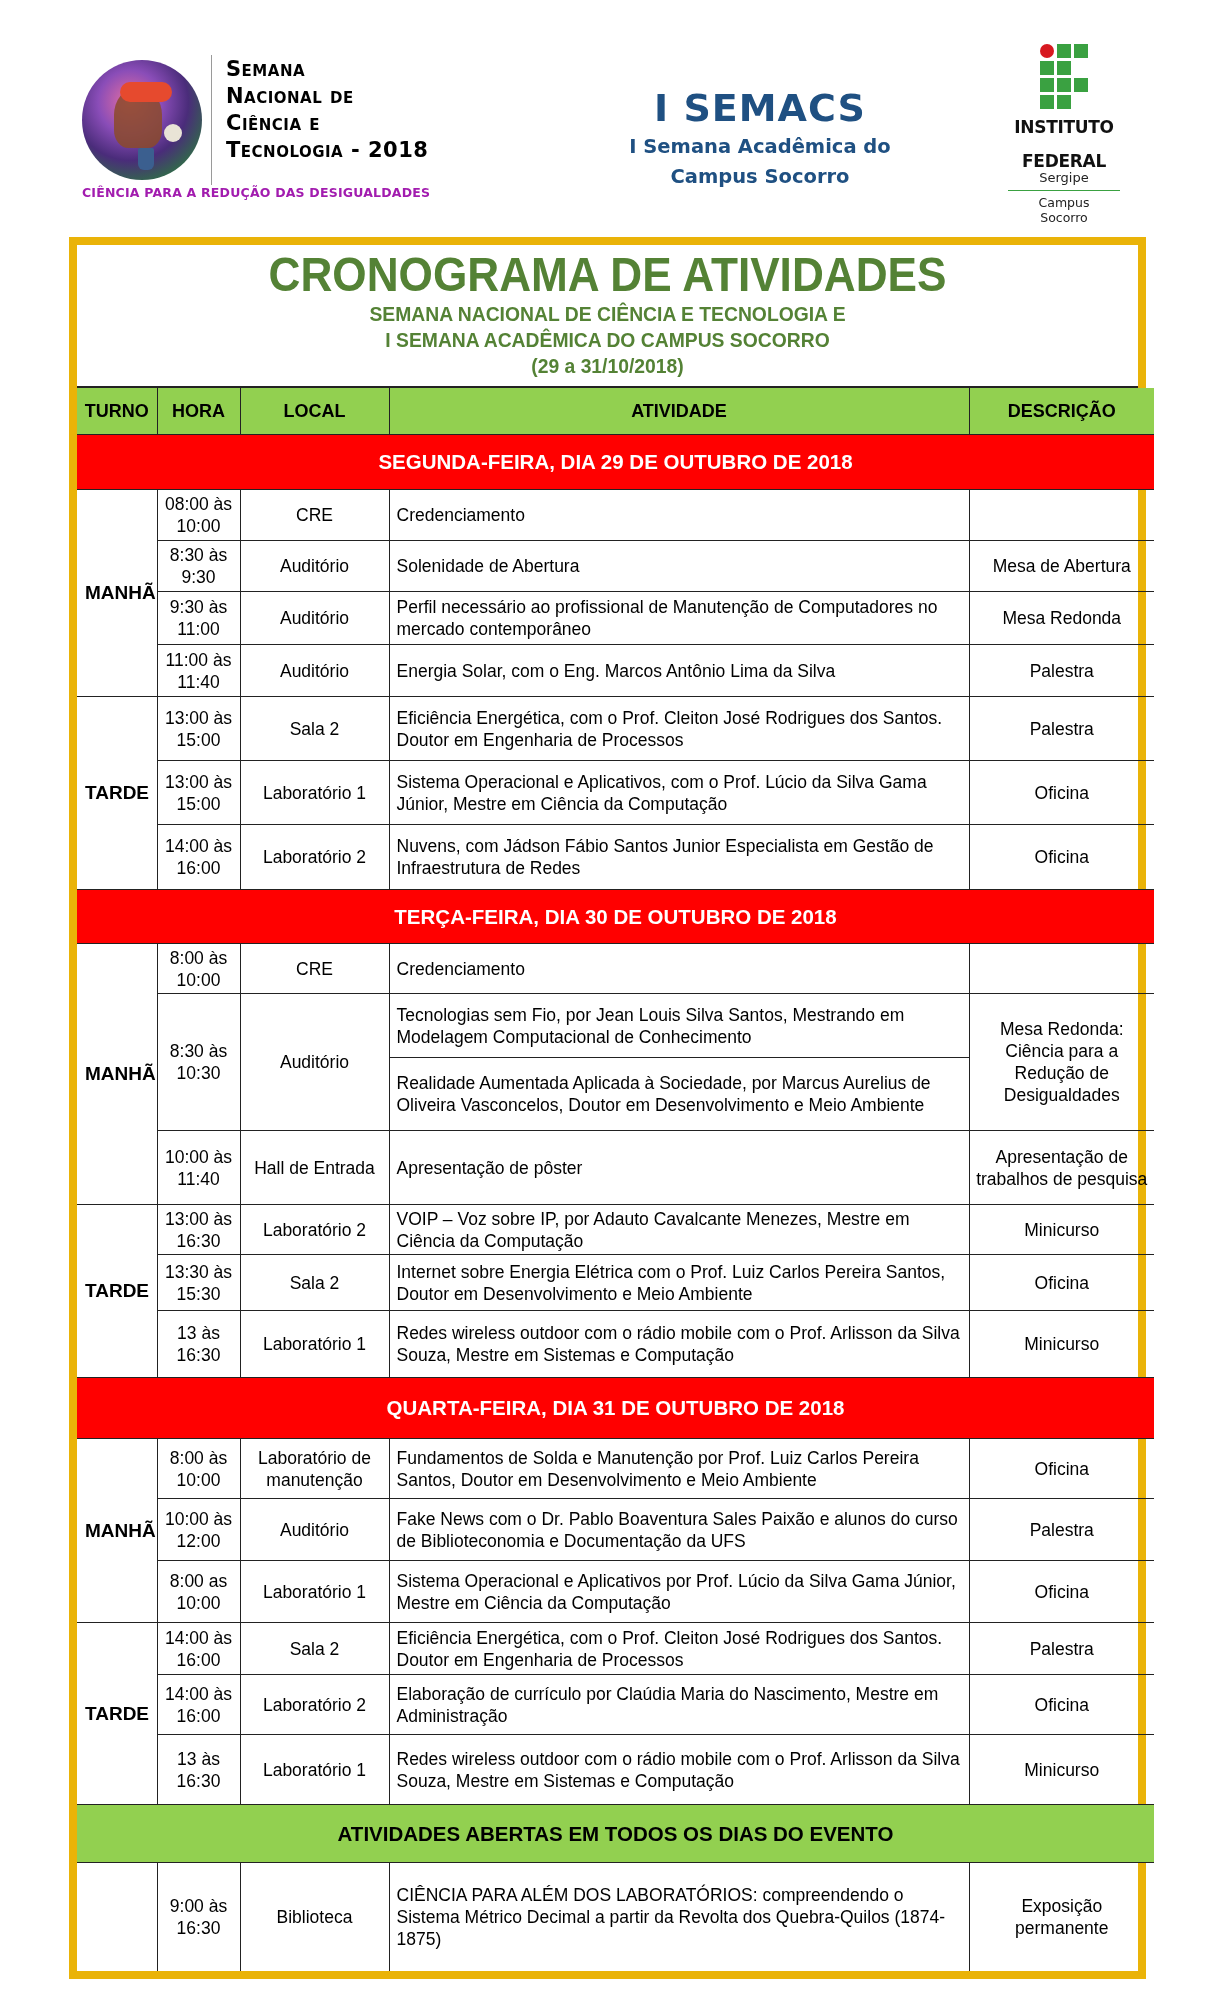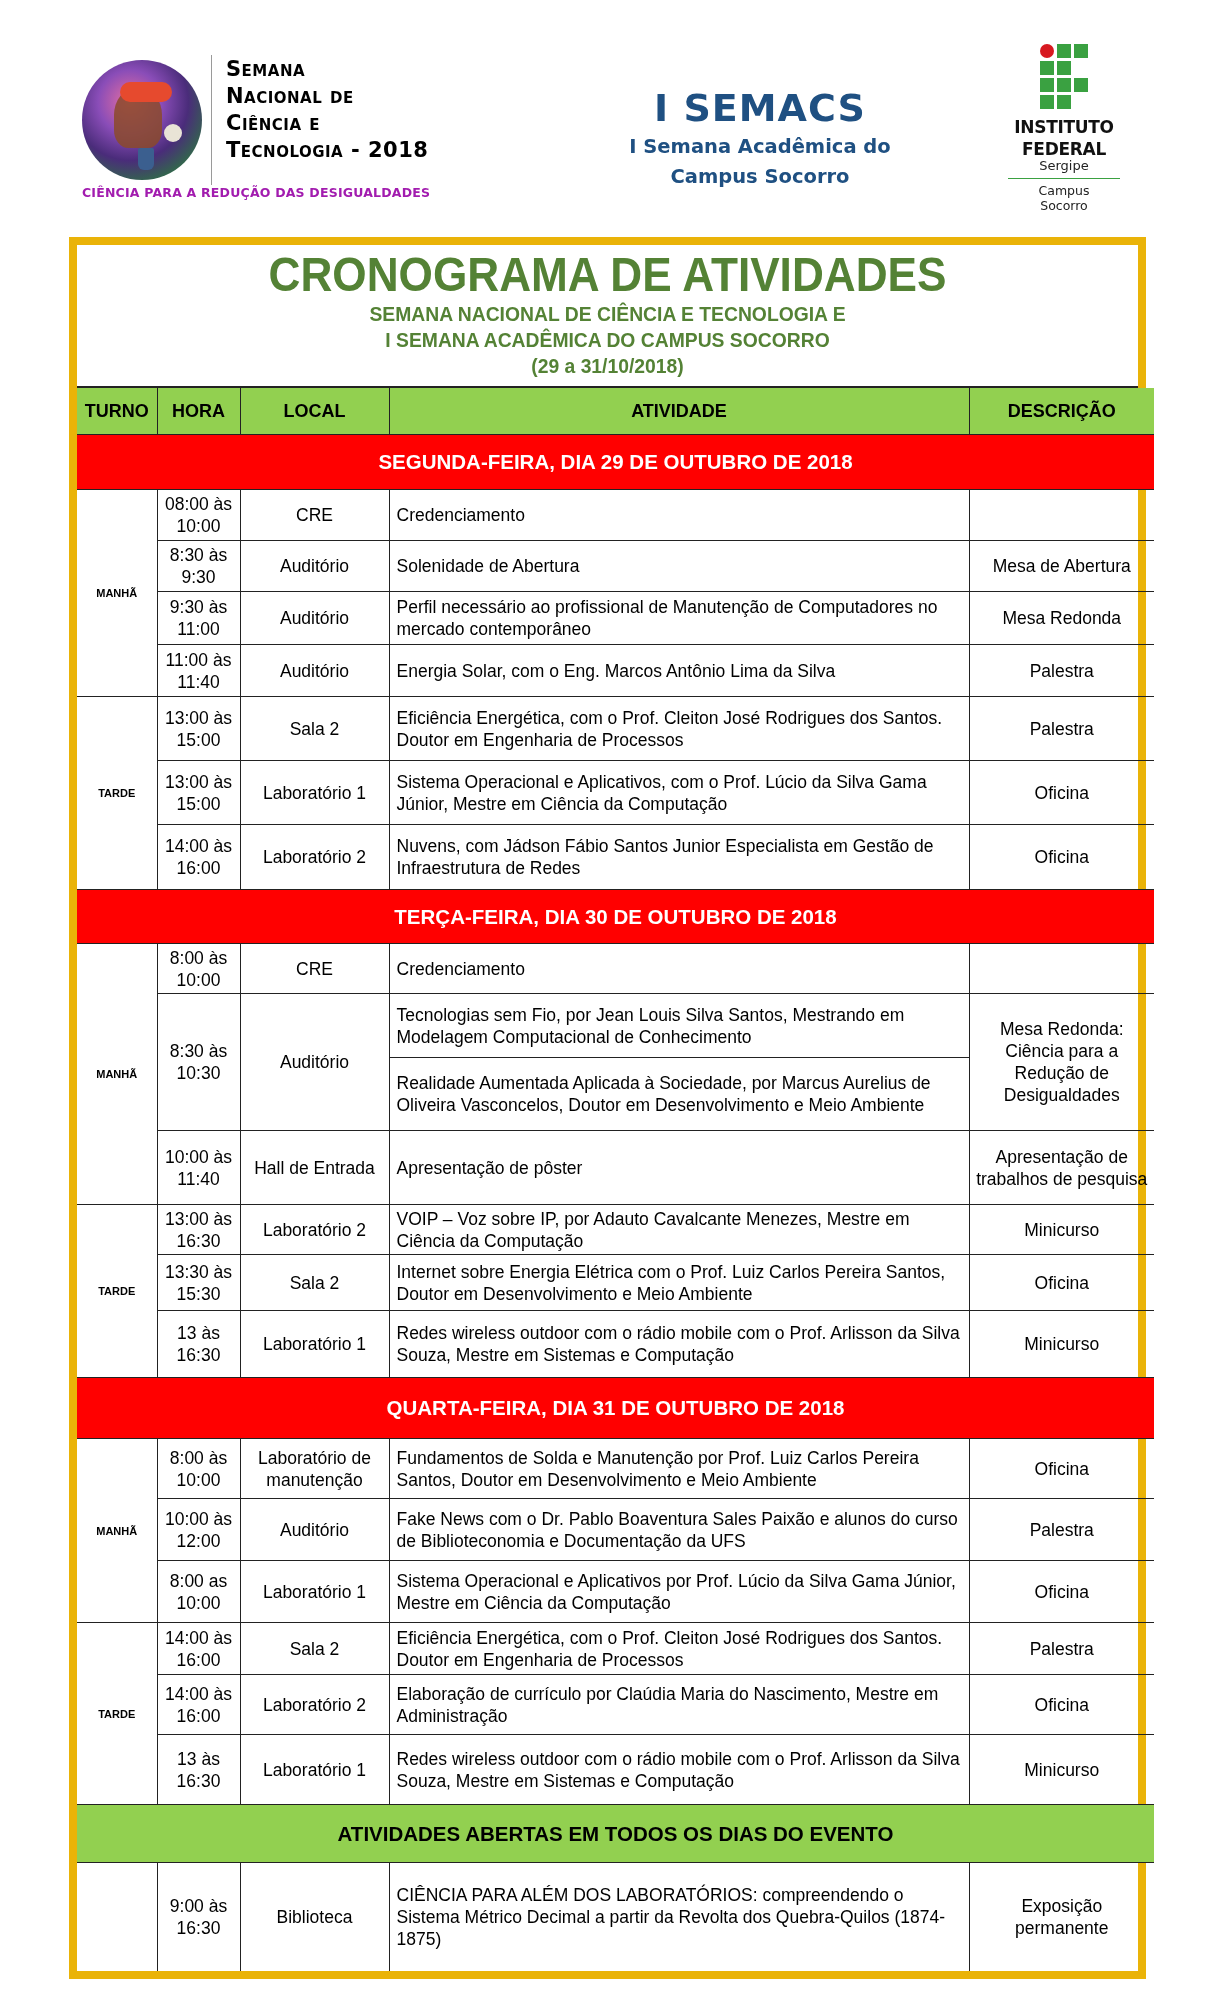--- a/index.html
+++ b/index.html
@@ -37,21 +37,21 @@
 
   table { border-collapse:collapse; width:100%; table-layout:fixed; }
   td, th { border:1.5px solid #222; padding:0 6px; vertical-align:middle; font-size:17.5px; line-height:22px; }
   col.c-turno { width:80px; } col.c-hora { width:83px; } col.c-local { width:149px; } col.c-ativ { width:580px; } col.c-desc { width:185px; }
   thead th { background:#92d050; height:46px; font-weight:bold; font-size:18px; text-align:center; padding:0 2px; }
   tr:first-child th { border-top:none; }
   th:first-child, td:first-child { border-left:none; }
   th:last-child, td:last-child { border-right:none; }
   .day-bar td { background:#ff0000; color:#ffffff; font-weight:bold; text-align:center; font-size:20.5px; }
   .green-bar td { background:#92d050; color:#000; font-weight:bold; text-align:center; font-size:20.5px; }
-  .turno { font-weight:bold; text-align:center; padding:8px; font-size:11px; }
+  .turno { font-weight:bold; text-align:center; padding:8px; font-size:19px; }
   .hora { text-align:center; padding:0 2px; }
   .local { text-align:center; padding:0 3px; }
   .ativ { text-align:left; padding:0 7px; }
   .desc { text-align:center; padding:0 4px; }
   tbody tr:last-child td { border-bottom:none; }
 </style>
 </head>
 <body>
 
 <div>
@@ -84,21 +84,21 @@
     <div class="sq" style="left:34px;top:0"></div>
     <div class="sq" style="left:0;top:17px"></div>
     <div class="sq" style="left:17px;top:17px"></div>
     <div class="sq" style="left:0;top:34px"></div>
     <div class="sq" style="left:17px;top:34px"></div>
     <div class="sq" style="left:34px;top:34px"></div>
     <div class="sq" style="left:0;top:51px"></div>
     <div class="sq" style="left:17px;top:51px"></div>
   </div>
   <div class="name">INSTITUTO</div>
-  <div class="name" style="margin-top:4px">FEDERAL</div>
+  <div class="name" style="margin-top:16px">FEDERAL</div>
   <div class="state">Sergipe</div>
   <div class="rule"></div>
   <div class="campus">Campus</div>
   <div class="campus">Socorro</div>
 </div>
 
 <div class="sheet">
   <div class="title-block">
     <div class="main">CRONOGRAMA DE ATIVIDADES</div>
     <div class="line">SEMANA NACIONAL DE CIÊNCIA E TECNOLOGIA E</div>

